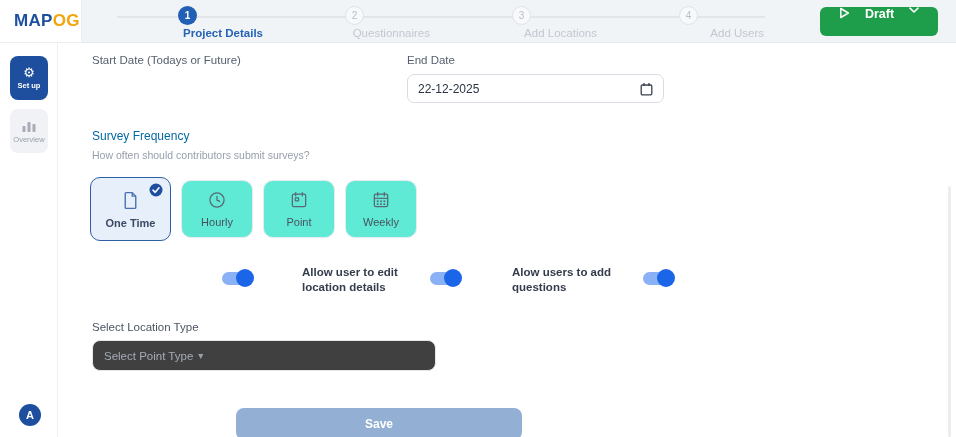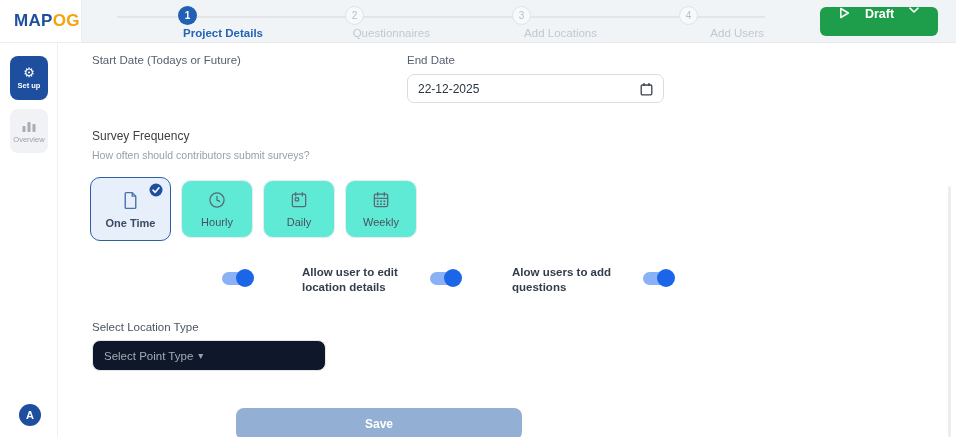--- a/index.html
+++ b/index.html
@@ -46,42 +46,42 @@
             display:flex; align-items:center; justify-content:center; }
 
   
   .main { position:absolute; left:58px; top:43px; width:898px; height:394px; background:#fff; }
   .field-label { position:absolute; font-size:11.5px; color:#55606e; }
   .date-input { position:absolute; width:257px; height:29px; background:#fff;
                 border:1px solid #d8dde3; border-radius:7px; display:flex; align-items:center;
                 justify-content:space-between; padding:0 10px; cursor:text; }
   .date-value { font-size:12px; color:#2a3442; }
 
-  .freq-title { position:absolute; left:34px; top:86px; font-size:12px; color:#404040; }
+  .freq-title { position:absolute; left:34px; top:86px; font-size:12px; color:#0369a1; }
   .freq-hint { position:absolute; left:34px; top:106px; font-size:10.5px; color:#97a0ac; }
   .cards { position:absolute; left:32px; top:134px; display:flex; gap:10px; align-items:flex-start; }
   .freq-card { width:72px; height:58px; margin-top:3px; background:#5eead4; border:1px solid #e7eaee;
                border-radius:10px; display:flex; flex-direction:column; align-items:center;
                justify-content:center; gap:6px; cursor:pointer; position:relative; }
   .freq-card.selected { width:81px; height:64px; margin-top:0; background:#e7effa;
                         border:1.5px solid #2e5fa3; }
   .card-label { font-size:11px; color:#4a5260; }
   .freq-card.selected .card-label { color:#3b4a63; font-weight:600; }
   .check-badge { position:absolute; top:5px; right:7px; }
 
   .toggle-label { position:absolute; width:128px; font-size:11.5px; font-weight:600;
                   color:#333d4c; line-height:1.3; top:222px; }
   .toggle { position:absolute; top:229px; width:30px; height:13px; border-radius:7px;
             background:#8ab0f5; cursor:pointer; }
   .toggle .knob { position:absolute; right:-2px; top:-3px; width:18px; height:18px;
                   border-radius:50%; background:#1b66e8; }
 
   .loc-label { position:absolute; left:34px; top:278px; font-size:11.5px; color:#4c5564; }
-  .dropdown { position:absolute; left:34px; top:297px; width:234px; height:31px;
-              background:#0f172a; border:1px solid #e5e7eb; border-radius:8px;
+  .dropdown { position:absolute; left:34px; top:297px; width:344px; height:31px;
+              background:#404040; border:1px solid #e5e7eb; border-radius:8px;
               display:flex; align-items:center; padding-left:11px; gap:5px; cursor:pointer; }
   .dd-placeholder { font-size:11.5px; color:#a4abb6; }
   .dd-caret { font-size:10px; color:#9aa1ab; }
 
   .save-btn { position:absolute; left:178px; top:365px; width:286px; height:32px;
               background:#93afd3; border-radius:8px; color:#fff; font-size:12px; font-weight:bold;
               display:flex; align-items:center; justify-content:center; cursor:pointer; }
 
   .scroll-thumb { position:absolute; left:948px; top:186px; width:3px; height:251px;
                   background:#ebedf0; border-radius:2px; }
@@ -183,21 +183,21 @@
       <span class="card-label">Hourly</span>
     </div>
 
     <div class="freq-card">
       <svg width="20" height="20" viewBox="0 0 24 24">
         <rect x="4" y="5" width="16" height="15" rx="2" fill="none" stroke="#5b6676" stroke-width="1.5"></rect>
         <line x1="8" y1="3" x2="8" y2="7" stroke="#5b6676" stroke-width="1.5" stroke-linecap="round"></line>
         <line x1="16" y1="3" x2="16" y2="7" stroke="#5b6676" stroke-width="1.5" stroke-linecap="round"></line>
         <rect x="7.5" y="9.5" width="4" height="3.5" rx="0.5" fill="none" stroke="#5b6676" stroke-width="1.4"></rect>
       </svg>
-      <span class="card-label">Daily</span>
+      <span class="card-label">Point</span>
     </div>
 
     <div class="freq-card">
       <svg width="20" height="20" viewBox="0 0 24 24">
         <rect x="4" y="5" width="16" height="15" rx="2" fill="none" stroke="#5b6676" stroke-width="1.5"></rect>
         <line x1="8" y1="3" x2="8" y2="7" stroke="#5b6676" stroke-width="1.5" stroke-linecap="round"></line>
         <line x1="16" y1="3" x2="16" y2="7" stroke="#5b6676" stroke-width="1.5" stroke-linecap="round"></line>
         <line x1="4" y1="10" x2="20" y2="10" stroke="#5b6676" stroke-width="1.4"></line>
         <rect x="7" y="12.5" width="2" height="2" fill="#5b6676"></rect>
           <rect x="11" y="12.5" width="2" height="2" fill="#5b6676"></rect>

